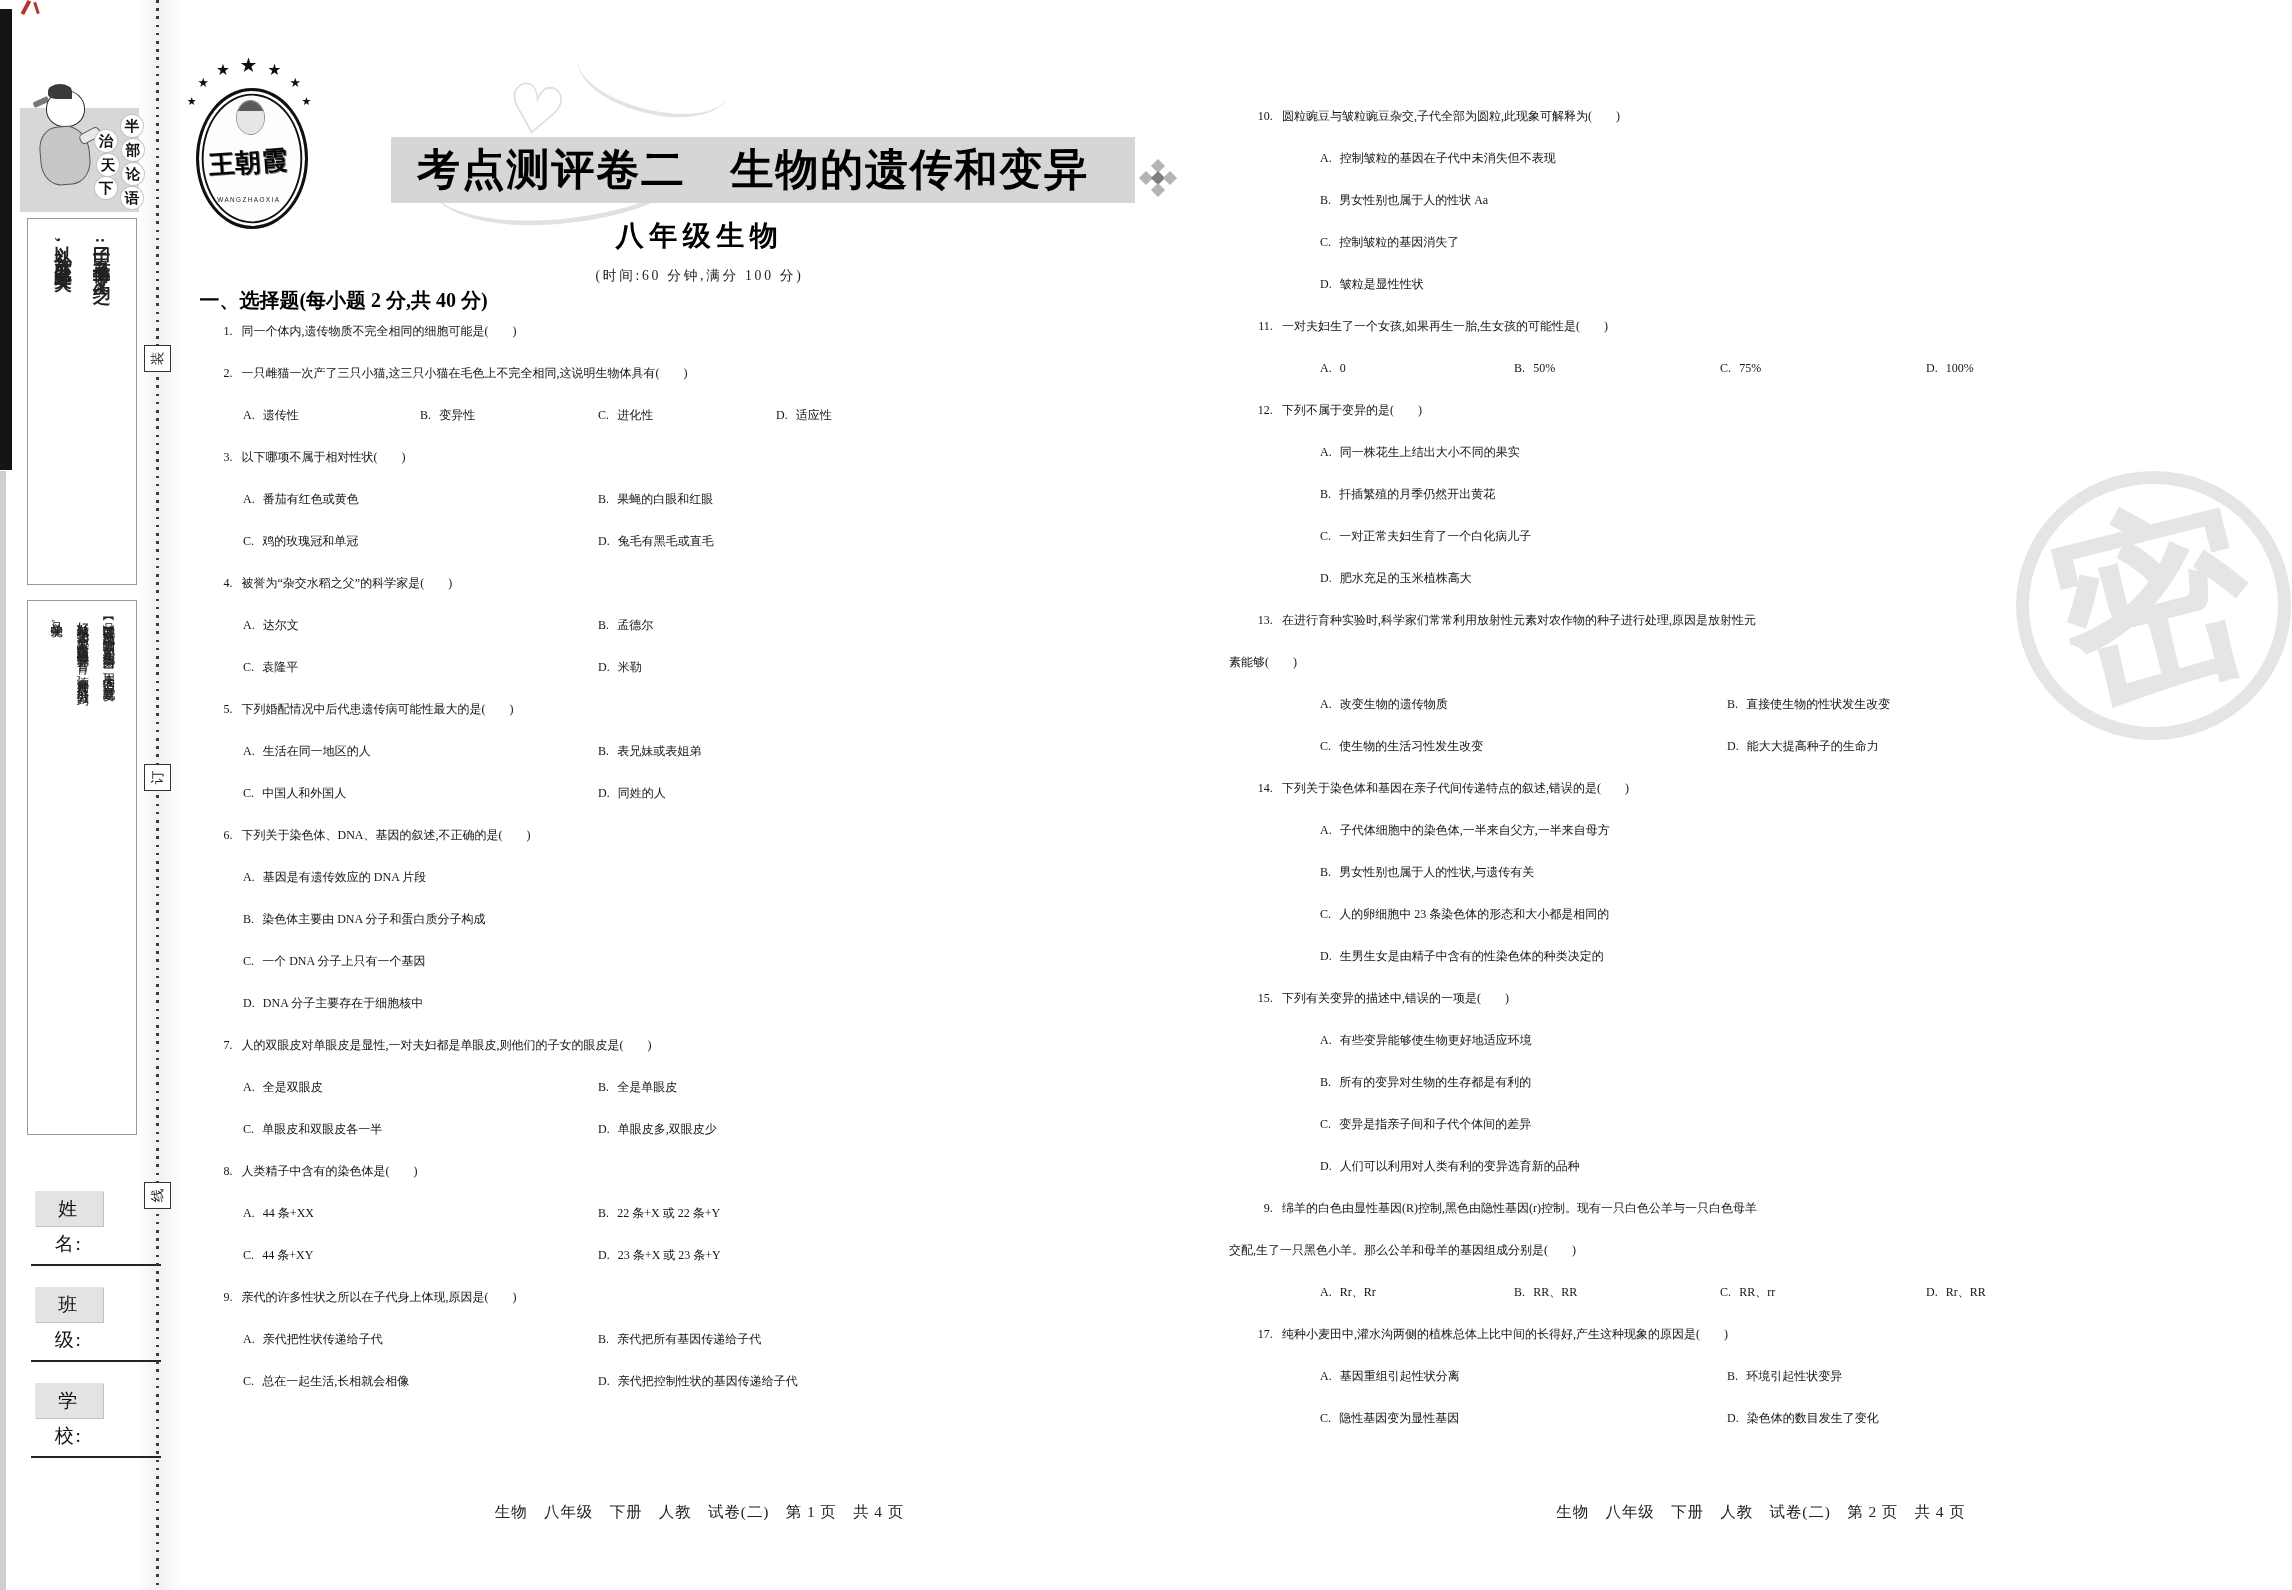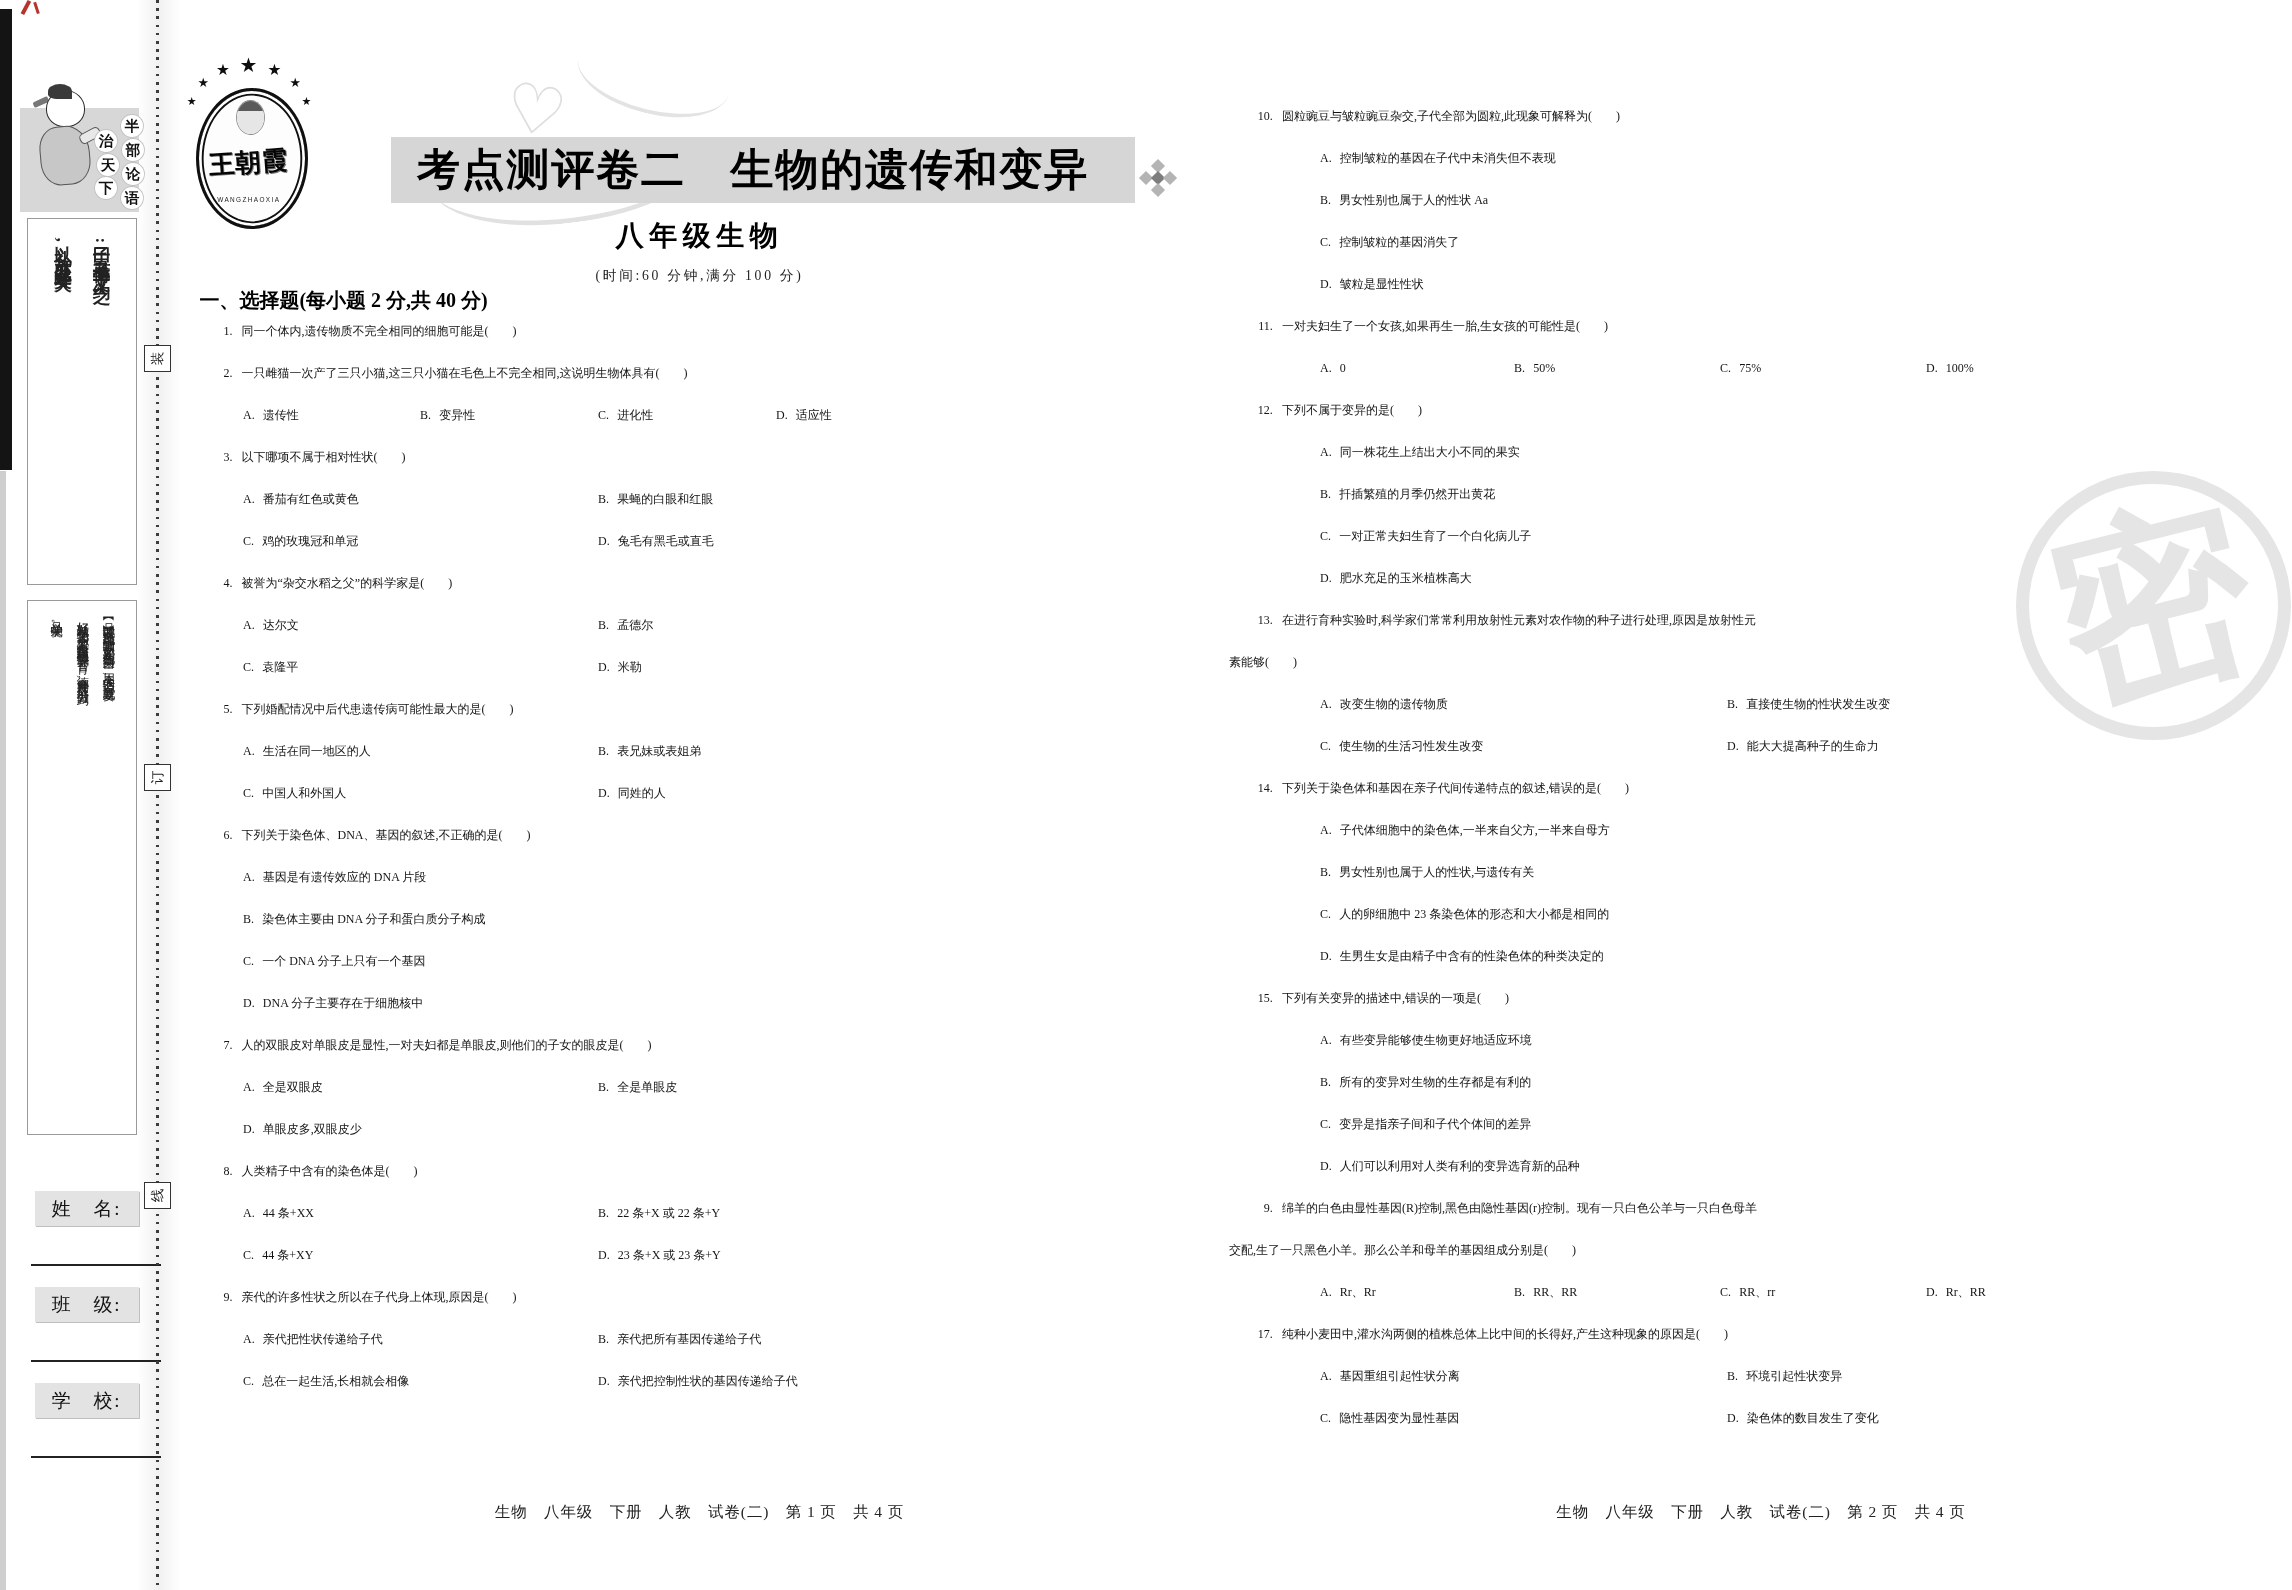--- a/index.html
+++ b/index.html
@@ -33,21 +33,21 @@
          font-weight:bold;font-size:14.6px;line-height:22px;text-align:center;color:#111;
          box-shadow:0 0 0 0.9px #c2c2c2;}
   .quote-box{position:absolute;left:7.3px;top:163px;width:110px;height:367px;background:#fff;
              border:0.9px solid #9a9a9a;box-sizing:border-box;display:flex;flex-direction:row-reverse;
              justify-content:center;gap:14.6px;padding:12.8px 5.5px;}
   .quote-box span{writing-mode:vertical-rl;font-size:17.4px;letter-spacing:2.7px;font-weight:bold;color:#222;}
   .note-box{position:absolute;left:7.3px;top:545px;width:110px;height:535px;background:#fff;
             border:0.9px solid #9a9a9a;box-sizing:border-box;display:flex;flex-direction:row-reverse;
             justify-content:center;gap:9.1px;padding:11px 3.7px;}
   .note-box span{writing-mode:vertical-rl;font-size:12.3px;letter-spacing:1.4px;color:#222;}
-  .field-label{position:absolute;left:14.6px;width:104px;height:35px;background:#e3e3e3;
+  .field-label{position:absolute;left:14.6px;width:68px;height:35px;background:#e3e3e3;
                box-shadow:0.9px 0.9px 0 #b9b9b9;font-size:19px;line-height:35px;text-align:center;
                letter-spacing:1.8px;color:#111;}
   .field-line{position:absolute;left:11px;width:130px;height:0;border-bottom:2.3px solid #222;}
 
   
   .binding-line{position:absolute;left:156px;top:0;width:2.7px;height:1591px;
      background-image:repeating-linear-gradient(to bottom,#3c3c3c 0 2.7px,transparent 2.7px 8.2px);}
   .bind-mark{position:absolute;left:144px;width:27.4px;height:27.4px;background:#fff;border:1.4px solid #333;
              box-sizing:border-box;font-size:13.7px;text-align:center;line-height:25px;color:#222;}
   .bind-mark i{display:inline-block;font-style:normal;transform:rotate(-90deg);}
@@ -240,20 +240,21 @@
         <div class="opt-line"><span class="opt-label">A.</span><span class="opt-text">基因是有遗传效应的 DNA 片段</span></div>
         <div class="opt-line"><span class="opt-label">B.</span><span class="opt-text">染色体主要由 DNA 分子和蛋白质分子构成</span></div>
         <div class="opt-line"><span class="opt-label">C.</span><span class="opt-text">一个 DNA 分子上只有一个基因</span></div>
         <div class="opt-line"><span class="opt-label">D.</span><span class="opt-text">DNA 分子主要存在于细胞核中</span></div>
         <div class="q-line"><span class="q-num">7.</span><span class="q-text">人的双眼皮对单眼皮是显性,一对夫妇都是单眼皮,则他们的子女的眼皮是(　　)</span></div>
         <div class="opt-row cols2">
           <div class="opt"><span class="opt-label">A.</span><span class="opt-text">全是双眼皮</span></div>
           <div class="opt"><span class="opt-label">B.</span><span class="opt-text">全是单眼皮</span></div>
         </div>
         <div class="opt-row cols2">
+          <div class="opt"><span class="opt-label">C.</span><span class="opt-text">单眼皮和双眼皮各一半</span></div>
           <div class="opt"><span class="opt-label">D.</span><span class="opt-text">单眼皮多,双眼皮少</span></div>
         </div>
         <div class="q-line"><span class="q-num">8.</span><span class="q-text">人类精子中含有的染色体是(　　)</span></div>
         <div class="opt-row cols2">
           <div class="opt"><span class="opt-label">A.</span><span class="opt-text">44 条+XX</span></div>
           <div class="opt"><span class="opt-label">B.</span><span class="opt-text">22 条+X 或 22 条+Y</span></div>
         </div>
         <div class="opt-row cols2">
           <div class="opt"><span class="opt-label">C.</span><span class="opt-text">44 条+XY</span></div>
           <div class="opt"><span class="opt-label">D.</span><span class="opt-text">23 条+X 或 23 条+Y</span></div>

